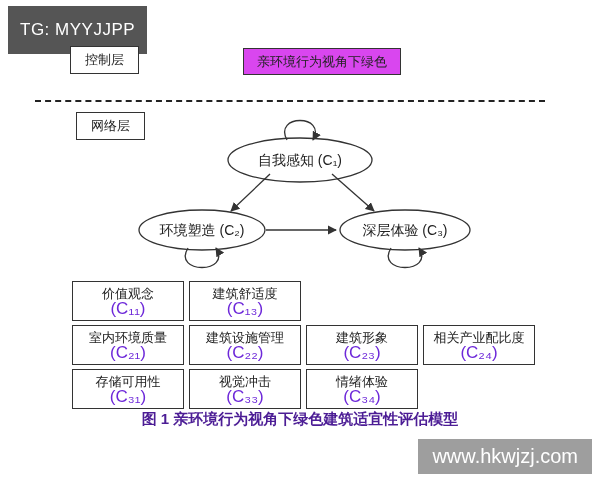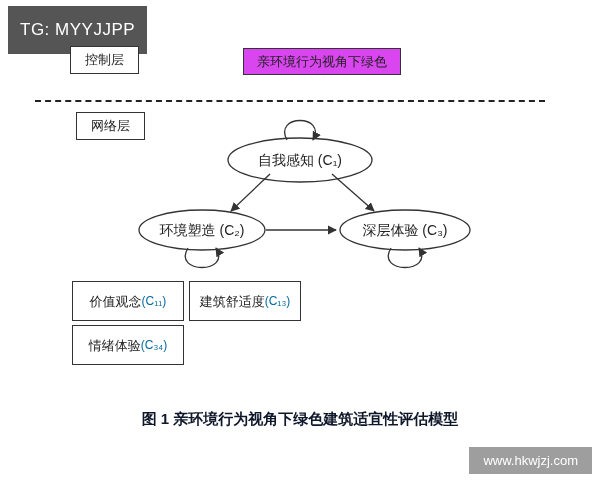--- a/index.html
+++ b/index.html
@@ -24,21 +24,21 @@
     font-size: 17px;
     padding: 14px 12px;
     letter-spacing: 0.5px;
   }
   .wm-bottom {
     position: absolute;
     right: 8px;
     bottom: 6px;
     background: #9e9e9e;
     color: #ffffff;
-    font-size: 13px;
+    font-size: 20px;
     padding: 6px 14px;
   }
   .layer-box {
     position: absolute;
     border: 1px solid #333333;
     background: #ffffff;
     font-size: 13px;
     color: #222222;
     padding: 4px 14px;
     white-space: nowrap;
@@ -87,35 +87,36 @@
   .grid-row {
     display: flex;
     gap: 5px;
   }
   .ind-box {
     width: 110px;
     height: 38px;
     border: 1px solid #333333;
     background: #ffffff;
     display: flex;
+    flex-direction: column;
     align-items: center;
     justify-content: center;
     text-align: center;
   }
   .ind-label { font-size: 13px; color: #222222; line-height: 15px; }
-  .ind-code  { font-size: 12px; color: #0369a1; line-height: 15px; text-align: center; }
+  .ind-code  { font-size: 17px; color: #6d28d9; line-height: 15px; text-align: center; }
   .caption {
     position: absolute;
     left: 0;
     top: 410px;
     width: 600px;
     text-align: center;
     font-size: 15px;
     font-weight: bold;
-    color: #0f172a;
+    color: #4c1d95;
   }
 </style>
 </head>
 <body>
 
 <div class="page">
 
   <div class="wm-top">TG: MYYJJPP</div>
 
   <div class="layer-box control-layer">控制层</div>
@@ -158,20 +159,46 @@
         <div class="ind-label">价值观念</div>
         <div class="ind-code">(C₁₁)</div>
       </div>
       <div class="ind-box">
         <div class="ind-label">建筑舒适度</div>
         <div class="ind-code">(C₁₃)</div>
       </div>
     </div>
     <div class="grid-row">
       <div class="ind-box">
+        <div class="ind-label">室内环境质量</div>
+        <div class="ind-code">(C₂₁)</div>
+      </div>
+      <div class="ind-box">
+        <div class="ind-label">建筑设施管理</div>
+        <div class="ind-code">(C₂₂)</div>
+      </div>
+      <div class="ind-box">
+        <div class="ind-label">建筑形象</div>
+        <div class="ind-code">(C₂₃)</div>
+      </div>
+      <div class="ind-box">
+        <div class="ind-label">相关产业配比度</div>
+        <div class="ind-code">(C₂₄)</div>
+      </div>
+    </div>
+    <div class="grid-row">
+      <div class="ind-box">
+        <div class="ind-label">存储可用性</div>
+        <div class="ind-code">(C₃₁)</div>
+      </div>
+      <div class="ind-box">
+        <div class="ind-label">视觉冲击</div>
+        <div class="ind-code">(C₃₃)</div>
+      </div>
+      <div class="ind-box">
         <div class="ind-label">情绪体验</div>
         <div class="ind-code">(C₃₄)</div>
       </div>
     </div>
   </div>
 
   <div class="caption">图 1  亲环境行为视角下绿色建筑适宜性评估模型</div>
 
   <div class="wm-bottom">www.hkwjzj.com</div>
 

